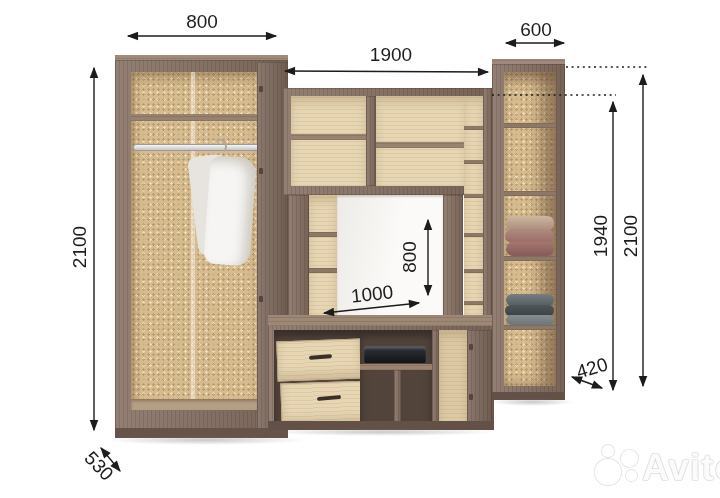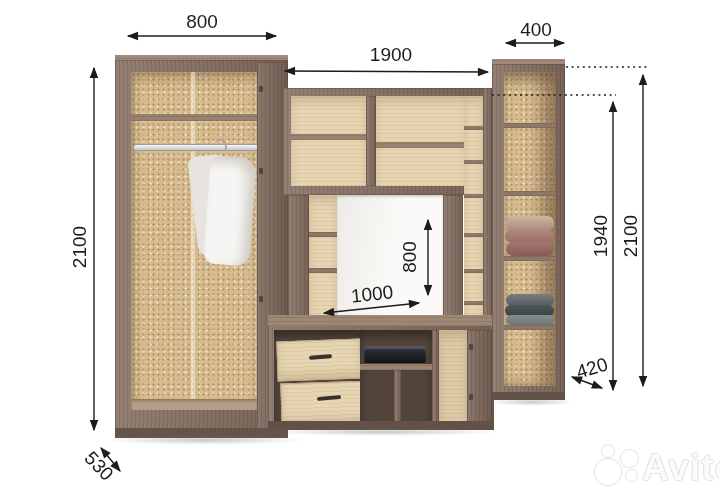--- a/index.html
+++ b/index.html
@@ -138,21 +138,21 @@
     <line x1="428" y1="220" x2="428" y2="295" stroke-width="1.4" marker-start="url(#ah)" marker-end="url(#ah)"></line>
     <line x1="324" y1="313" x2="419" y2="303" stroke-width="1.4" marker-start="url(#ah)" marker-end="url(#ah)"></line>
     <line x1="613" y1="102" x2="613" y2="390" stroke-width="1.4" marker-start="url(#ah)" marker-end="url(#ah)"></line>
     <line x1="643" y1="75" x2="643" y2="386" stroke-width="1.4" marker-start="url(#ah)" marker-end="url(#ah)"></line>
     <line x1="572" y1="377" x2="602" y2="388" stroke-width="1.4" marker-start="url(#ah)" marker-end="url(#ah)"></line>
     <line x1="566" y1="67" x2="648" y2="67" stroke-width="1.7" stroke-dasharray="2 3.6"></line>
     <line x1="492" y1="95" x2="616" y2="95" stroke-width="1.7" stroke-dasharray="2 3.6"></line>
   </svg>
 
   <div class="dim-label" style="left:202px;top:21px;">800</div>
-  <div class="dim-label" style="left:536px;top:29px;">400</div>
+  <div class="dim-label" style="left:536px;top:29px;">600</div>
   <div class="dim-label" style="left:391px;top:54px;">1900</div>
   <div class="dim-label rot-90" style="left:79px;top:247px;">2100</div>
   <div class="dim-label" style="left:99px;top:466px;transform:translate(-50%,-50%) rotate(46deg);">530</div>
   <div class="dim-label rot-90" style="left:409px;top:257px;">800</div>
   <div class="dim-label" style="left:372px;top:294px;transform:translate(-50%,-50%) rotate(-6deg);">1000</div>
   <div class="dim-label rot-90" style="left:600px;top:236px;">1940</div>
   <div class="dim-label rot-90" style="left:630px;top:236px;">2100</div>
   <div class="dim-label" style="left:592px;top:368px;transform:translate(-50%,-50%) rotate(-17deg);">420</div>
 
   <div class="abs" style="left:585px;top:443px;width:135px;height:52px;">

